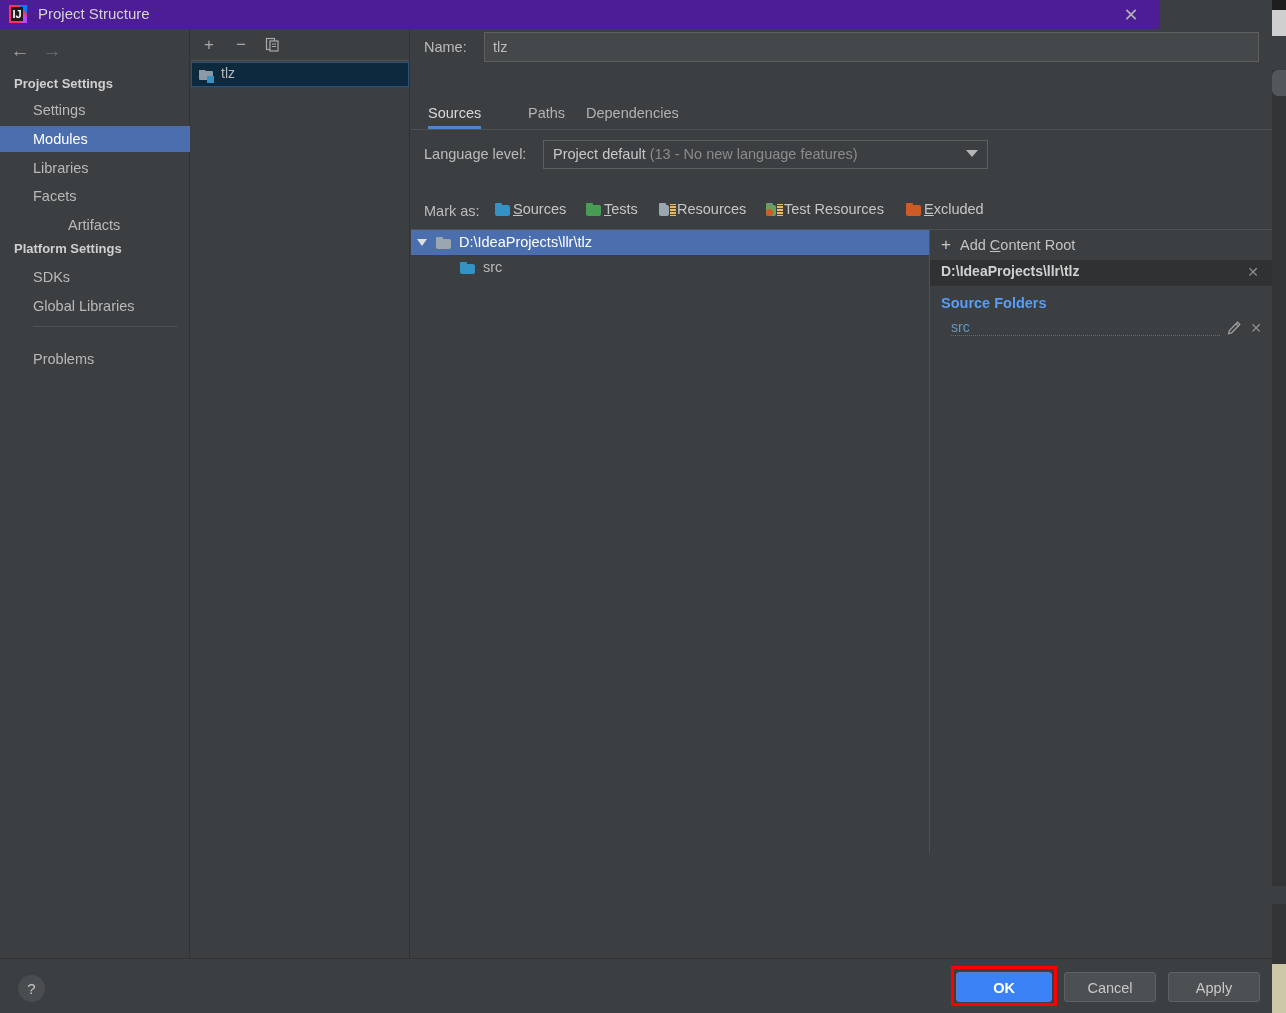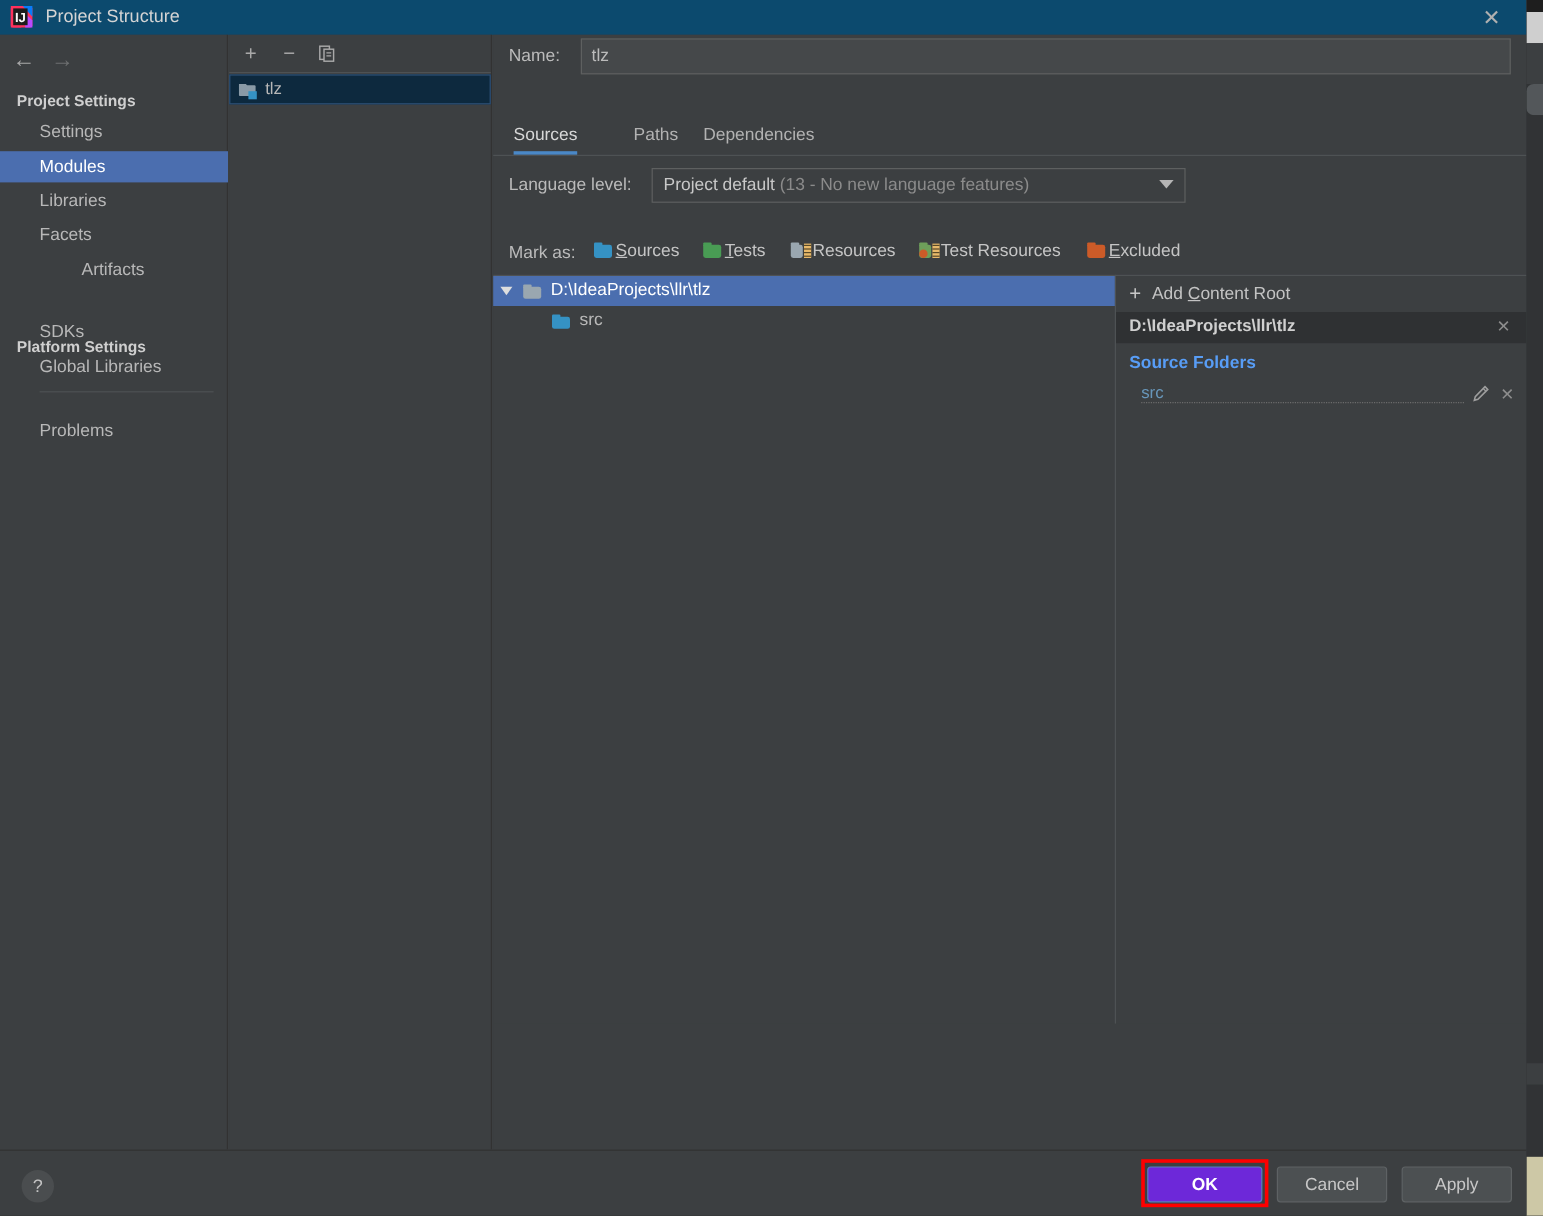--- a/index.html
+++ b/index.html
@@ -32,22 +32,22 @@
     left: 0; top: 0;
     width: 1272px;
     height: 1013px;
     background: #3c3f41;
     overflow: hidden;
   }
 
   
   #titlebar {
     position: absolute; left: 0; top: 0;
-    width: 1272px; height: 29px;
-    background: #0c4a6e;
+    width: 1160px; height: 29px;
+    background: #4c1d95;
   }
   #app-icon {
     position: absolute; left: 8px; top: 4px;
     width: 20px; height: 20px;
   }
   #title-text {
     position: absolute; left: 38px; top: 5px;
     font-size: 15px;
     color: #d4d4d4;
   }
@@ -453,21 +453,21 @@
     height: 30px;
     border-radius: 3px;
     font-size: 14.5px;
     text-align: center;
     line-height: 30px;
     cursor: pointer;
     box-sizing: border-box;
   }
   #btn-ok {
     left: 956px; width: 96px;
-    background: #6d28d9;
+    background: #3b82f6;
     border: 1px solid #5b7fc0;
     color: #ffffff;
     font-weight: bold;
   }
   #btn-cancel {
     left: 1064px; width: 92px;
     background: #4c5052;
     border: 1px solid #5e6264;
     color: #c8c8c8;
   }
@@ -524,21 +524,21 @@
       <div class="nav-arrow" id="nav-fwd">→</div>
     </div>
 
     <div class="side-group" style="top:47px;">Project Settings</div>
     <div class="side-item" style="top:68px;">Settings</div>
     <div class="side-item selected" style="top:97px;">Modules</div>
     <div class="side-item" style="top:126px;">Libraries</div>
     <div class="side-item" style="top:154px;">Facets</div>
     <div class="side-item" style="top:183px;margin-left:35px;">Artifacts</div>
 
-    <div class="side-group" style="top:212px;margin-top:40px;">Platform Settings</div>
+    <div class="side-group" style="top:212px;">Platform Settings</div>
     <div class="side-item" style="top:235px;">SDKs</div>
     <div class="side-item" style="top:264px;">Global Libraries</div>
 
     <div id="side-divider"></div>
     <div class="side-item" style="top:317px;">Problems</div>
   </div>
 
   <div id="modules-col">
     <div id="modules-toolbar">
       <div class="tb-btn" id="tb-add">+</div>

